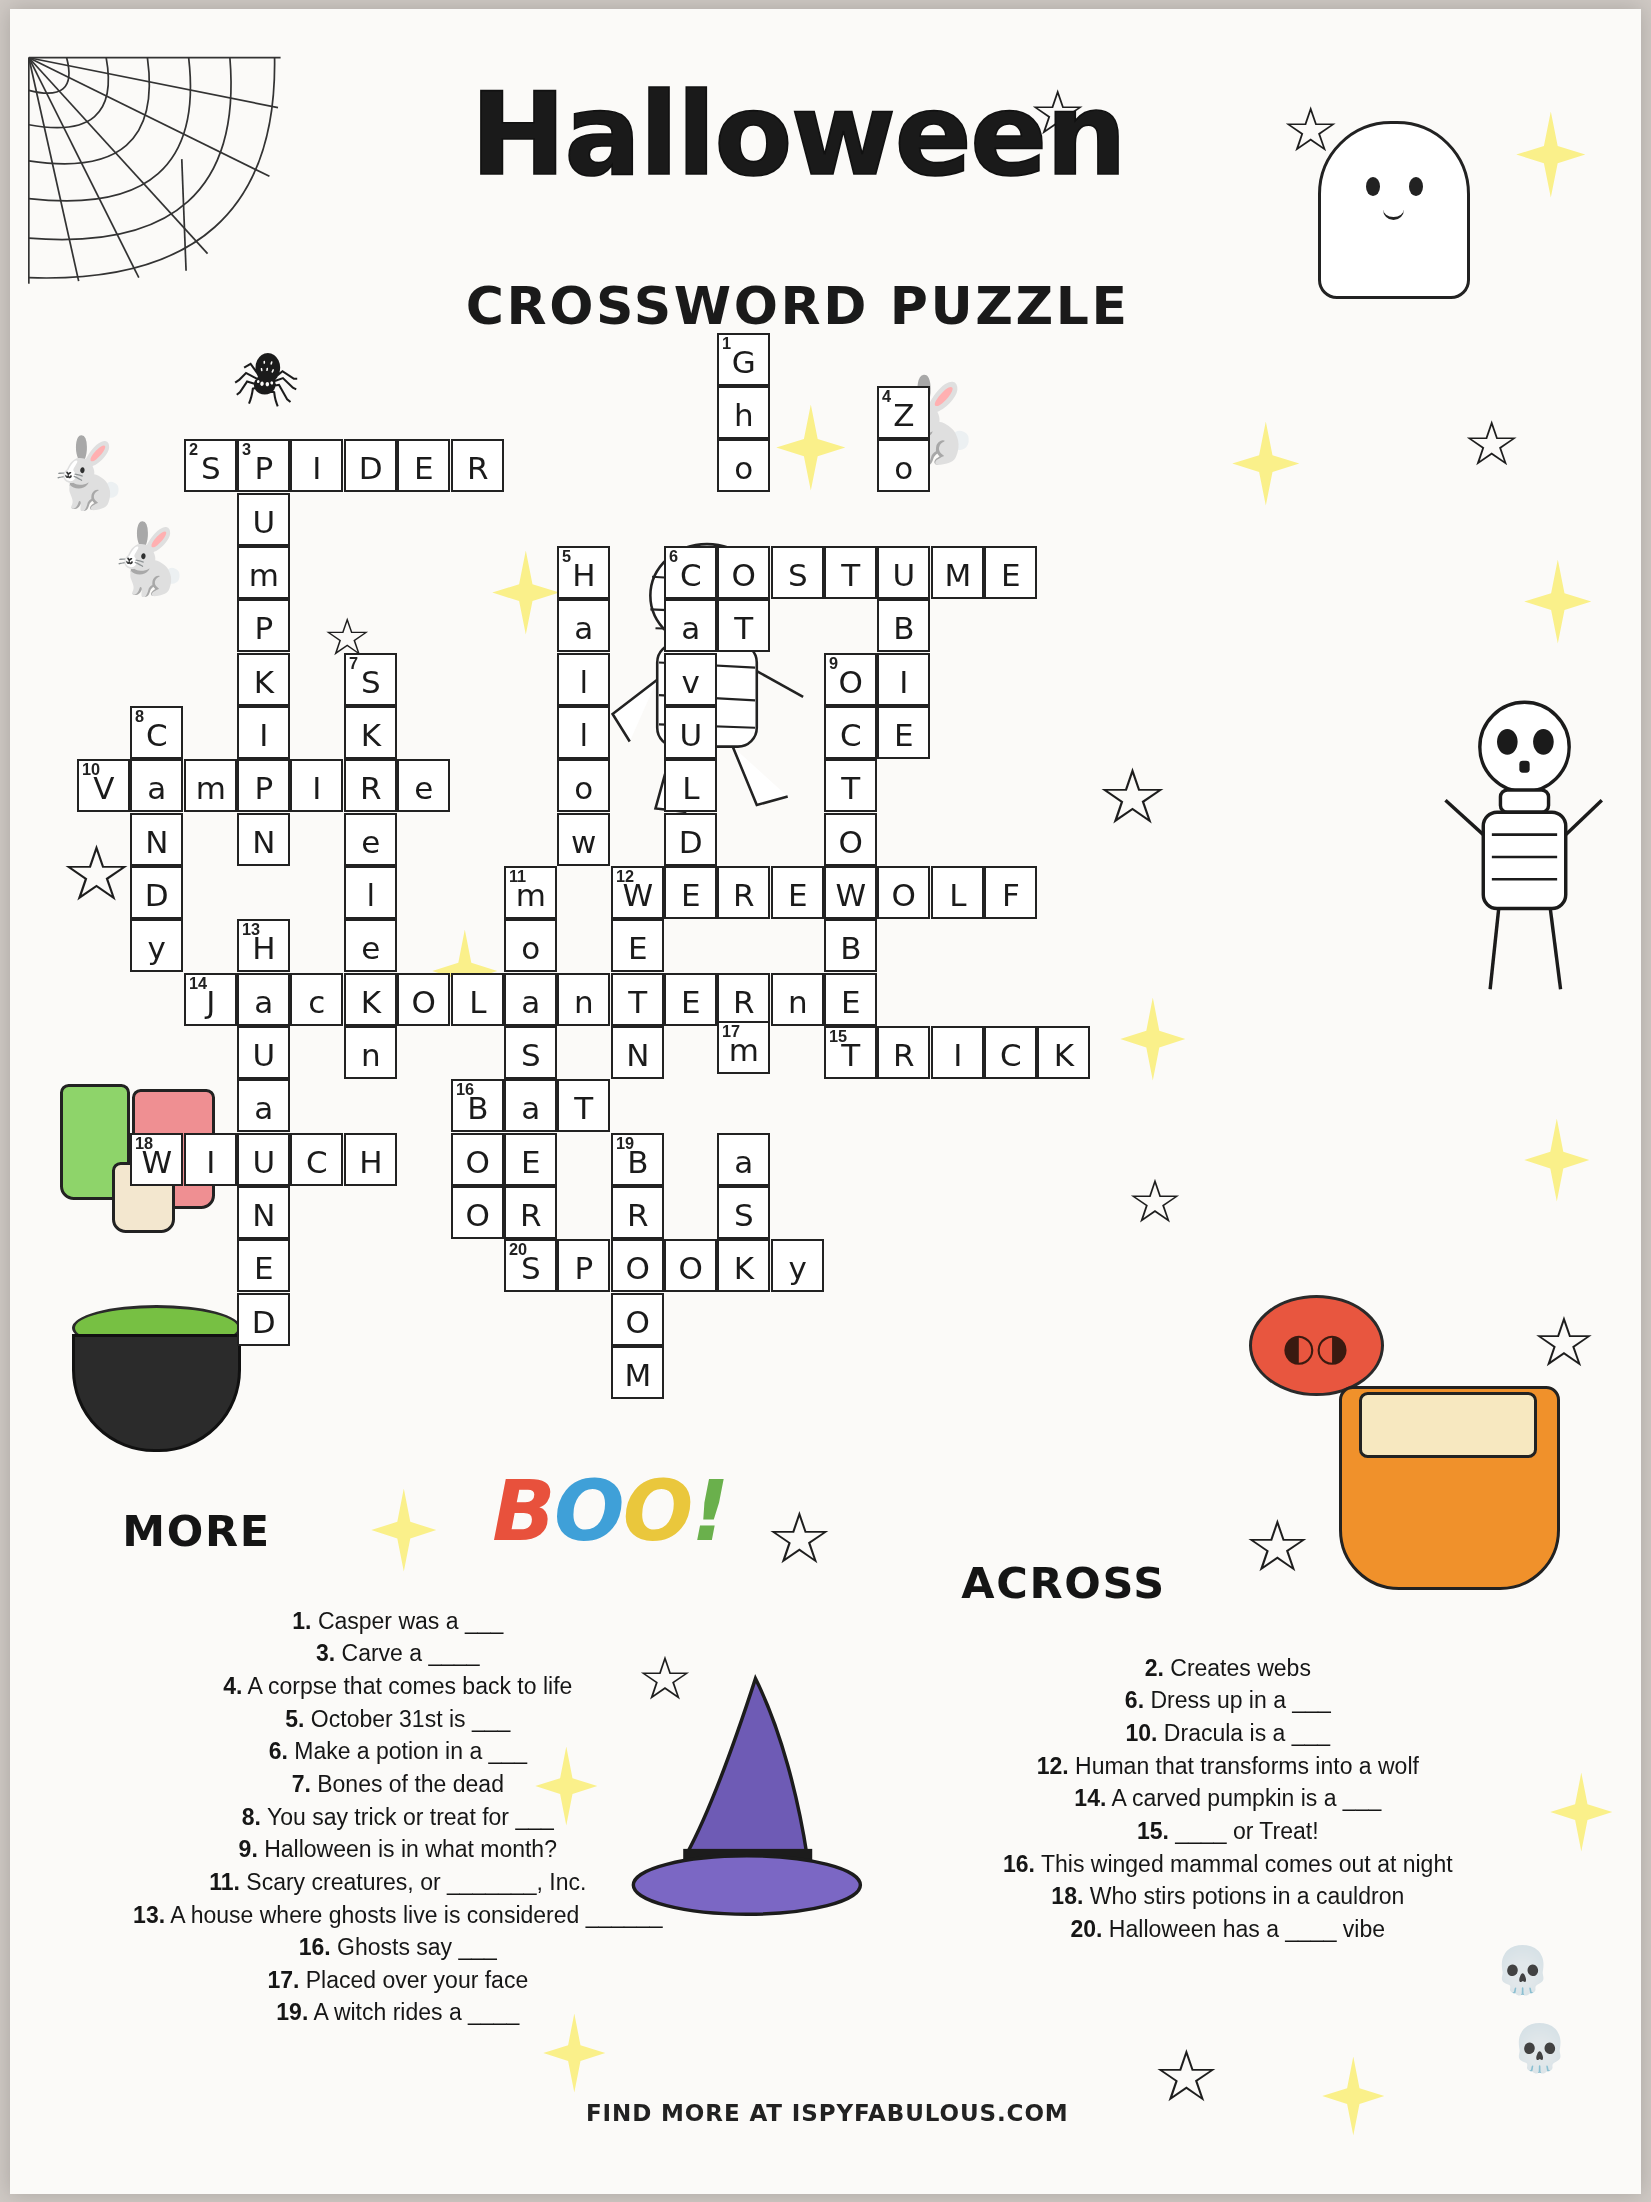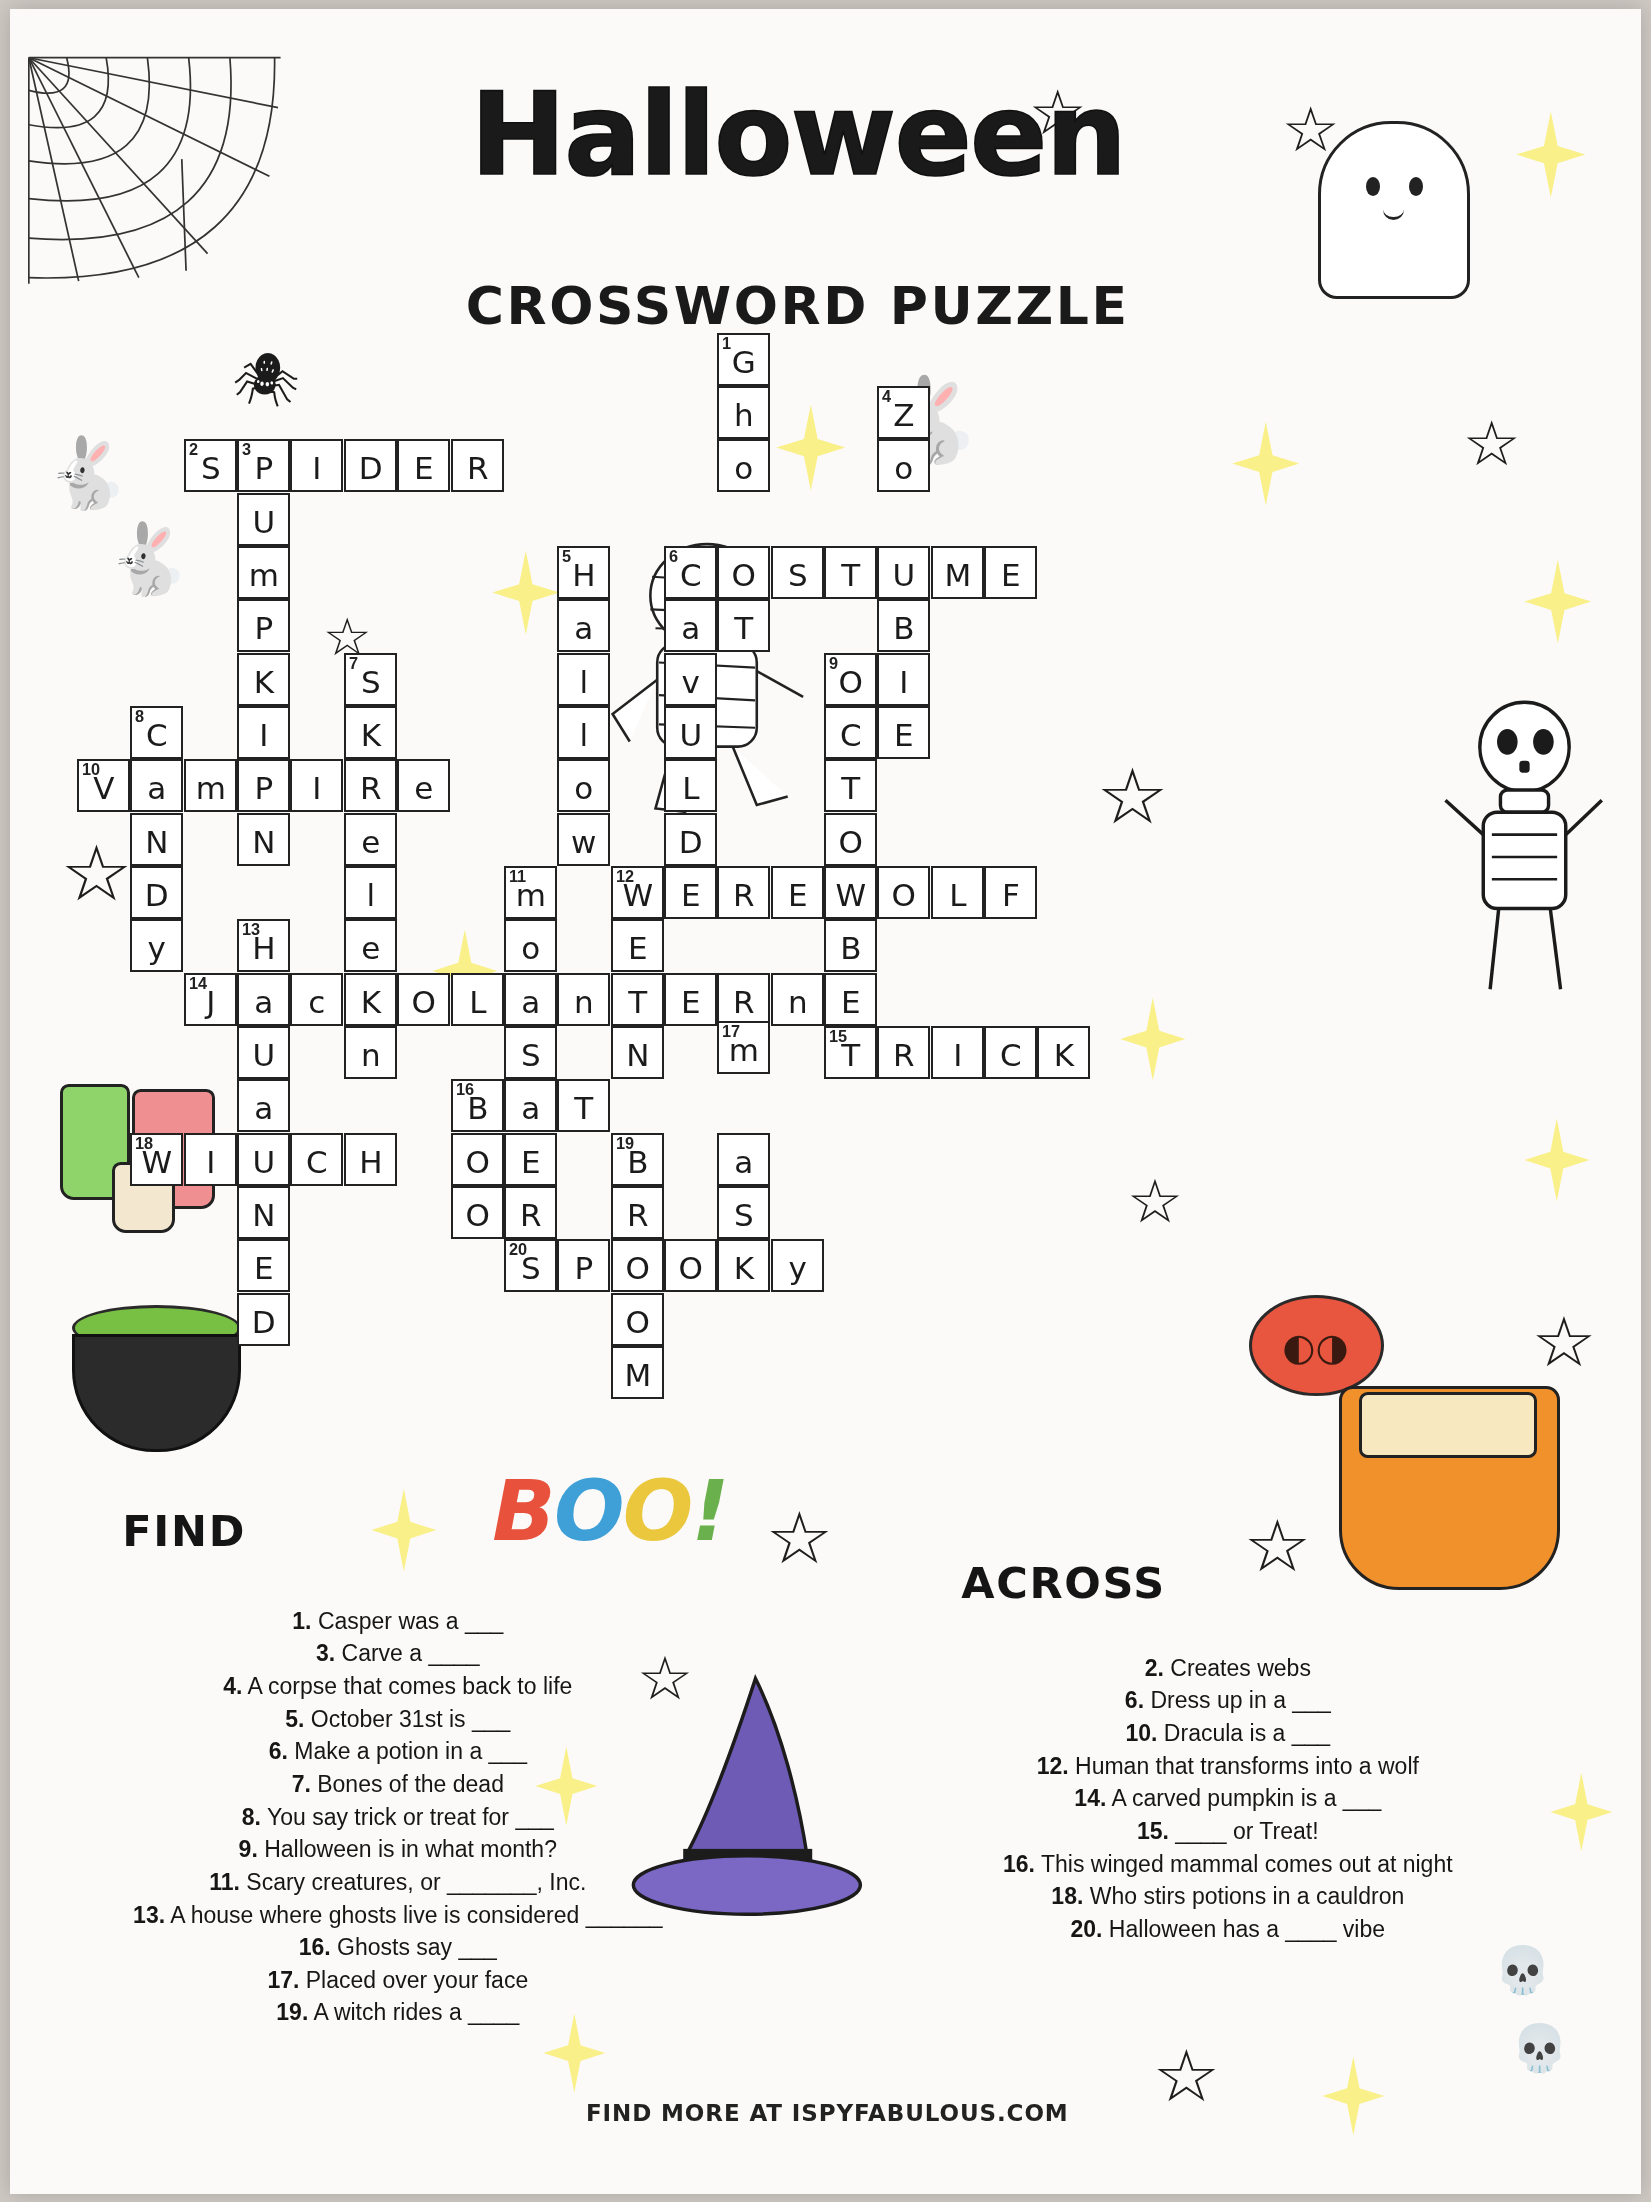--- a/index.html
+++ b/index.html
@@ -667,21 +667,21 @@
         <span class="let">D</span>
       </div>
       <div class="cell" style="left: 601px; top: 1284px;">
         <span class="let">O</span>
       </div>
       <div class="cell" style="left: 601px; top: 1337px;">
         <span class="let">M</span>
       </div>
     </div>
 
-  <div class="secthead" id="down-head">FIND</div>
+  <div class="secthead" id="down-head">MORE</div>
   <div class="cluelist" id="down-list">
       <div class="clue"><b>1.</b> Casper was a ___</div>
       <div class="clue"><b>3.</b> Carve a ____</div>
       <div class="clue"><b>4.</b> A corpse that comes back to life</div>
       <div class="clue"><b>5.</b> October 31st is ___</div>
       <div class="clue"><b>6.</b> Make a potion in a ___</div>
       <div class="clue"><b>7.</b> Bones of the dead</div>
       <div class="clue"><b>8.</b> You say trick or treat for ___</div>
       <div class="clue"><b>9.</b> Halloween is in what month?</div>
       <div class="clue"><b>11.</b> Scary creatures, or _______, Inc.</div>

